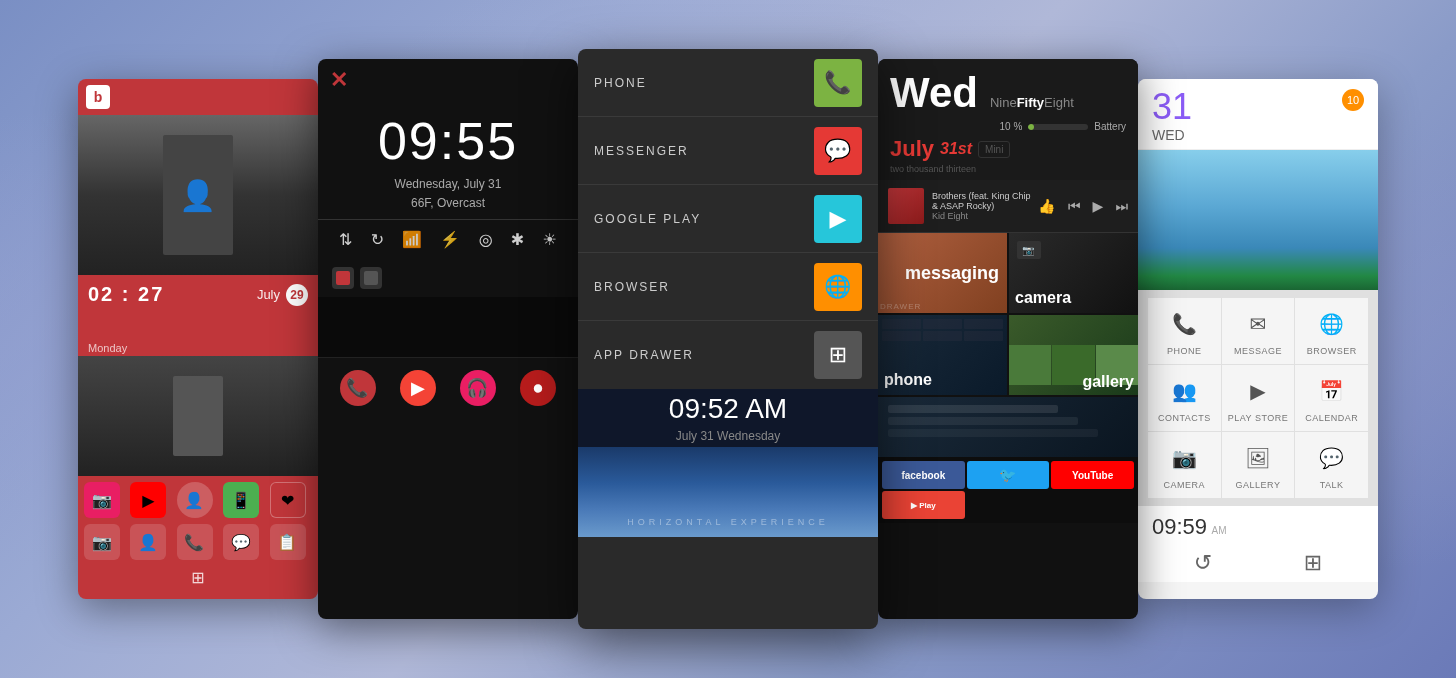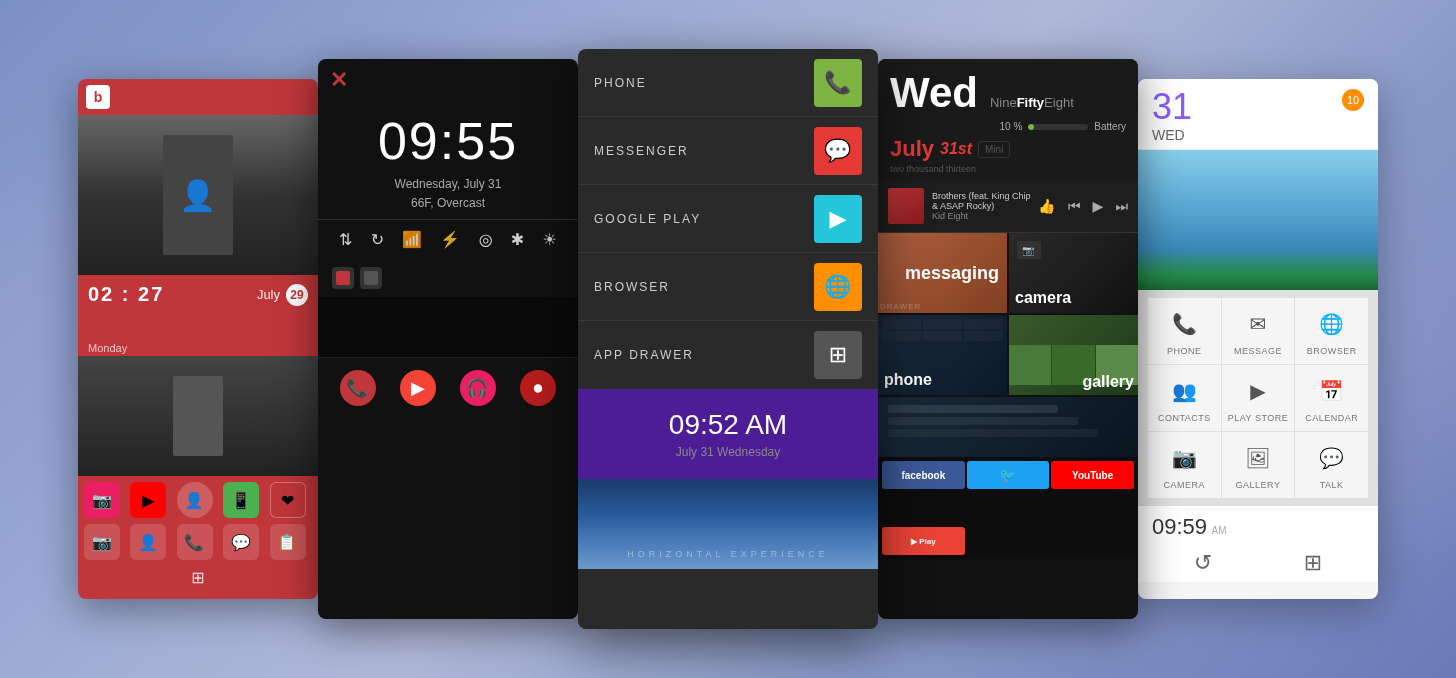--- a/index.html
+++ b/index.html
@@ -261,22 +261,22 @@
       color: #fff;
     }
 
     .icon-green { background: #7cb342; }
     .icon-red { background: #e53935; }
     .icon-teal { background: #26c6da; }
     .icon-orange { background: #ff8f00; }
     .icon-gray { background: #555; }
 
     .screen-3-bottom {
-      background: #4c1d95;
-      padding: 20px;
+      background: #0f172a;
+      padding: 4px;
       text-align: center;
     }
 
     .bottom-time {
       color: #fff;
       font-size: 28px;
       font-weight: 300;
     }
 
     .bottom-date {
@@ -832,21 +832,21 @@
           <div style="position:absolute;left:10px;top:20px;right:60px;height:8px;background:rgba(255,255,255,0.07);border-radius:2px;"></div>
           <div style="position:absolute;left:10px;top:32px;right:40px;height:8px;background:rgba(255,255,255,0.05);border-radius:2px;"></div>
         </div>
         <div class="browser-text">browser</div>
       </div>
     </div>
     <div class="screen-4-bottom">
       <div class="app-logo fb-logo" style="font-size:10px;padding:4px 2px;width:100%;height:28px;border-radius:3px;">facebook</div>
       <div style="background:#1da1f2;width:100%;height:28px;border-radius:3px;display:flex;align-items:center;justify-content:center;font-size:14px;color:#fff;">🐦</div>
       <div class="app-logo yt-logo" style="font-size:10px;padding:4px 2px;width:100%;height:28px;border-radius:3px;">YouTube</div>
-      <div style="background:#ea4335;width:100%;height:28px;border-radius:3px;display:flex;align-items:center;justify-content:center;font-size:8px;color:#fff;font-weight:bold;margin-top:36px;">▶ Play</div>
+      <div style="background:#ea4335;width:100%;height:28px;border-radius:3px;display:flex;align-items:center;justify-content:center;font-size:8px;color:#fff;font-weight:bold;">▶ Play</div>
     </div>
   </div>
 
   <div class="screen-5">
     <div class="screen-5-header">
       <div>
         <div class="s5-date">31</div>
         <div class="s5-day">WED</div>
       </div>
       <div class="s5-badge">10</div>

